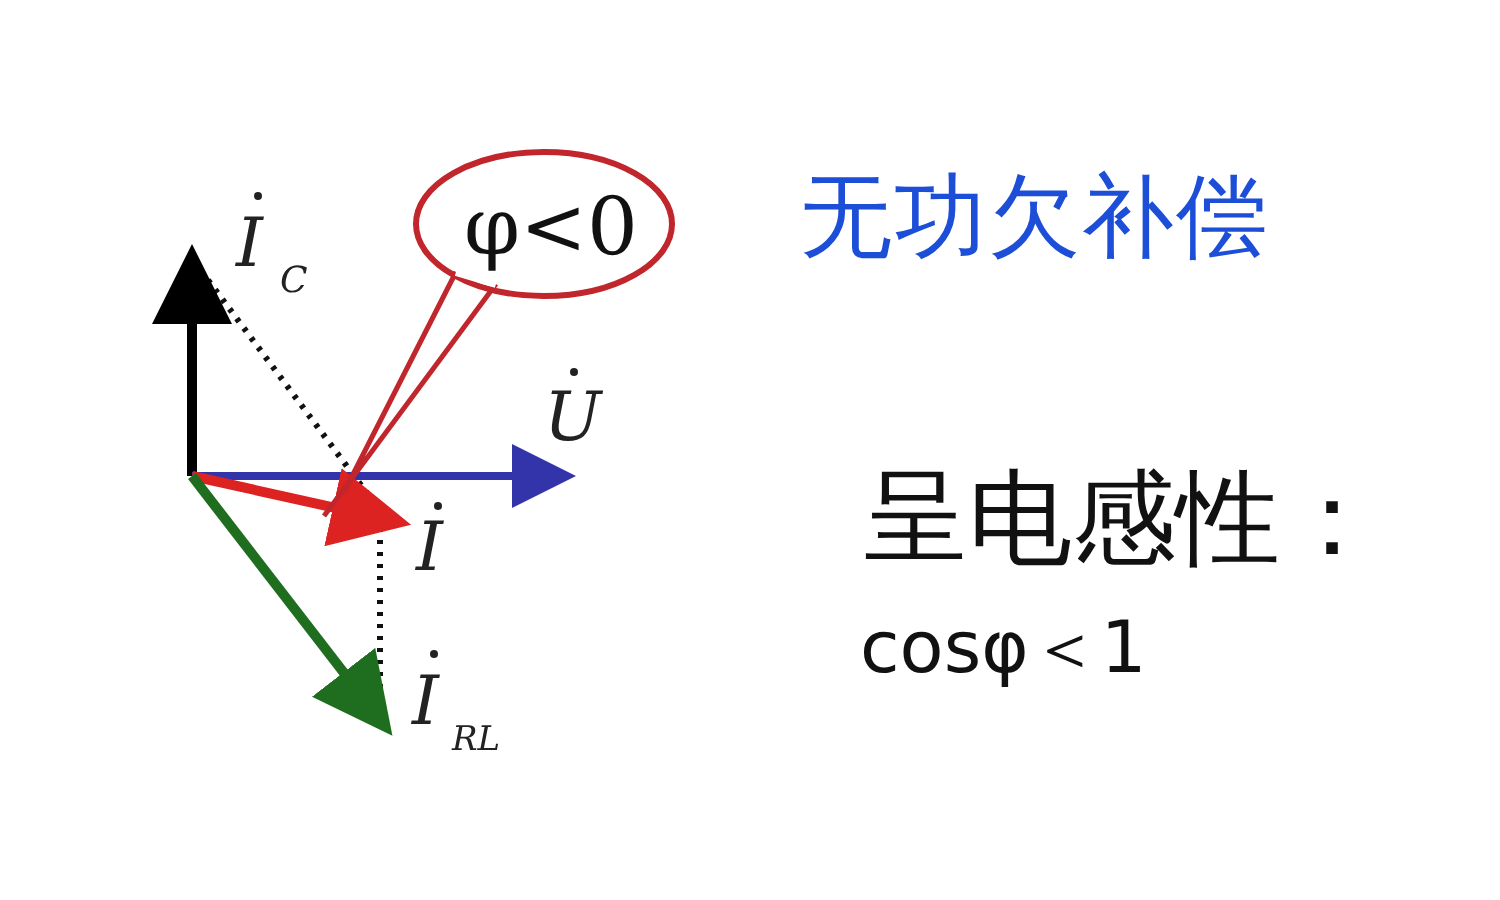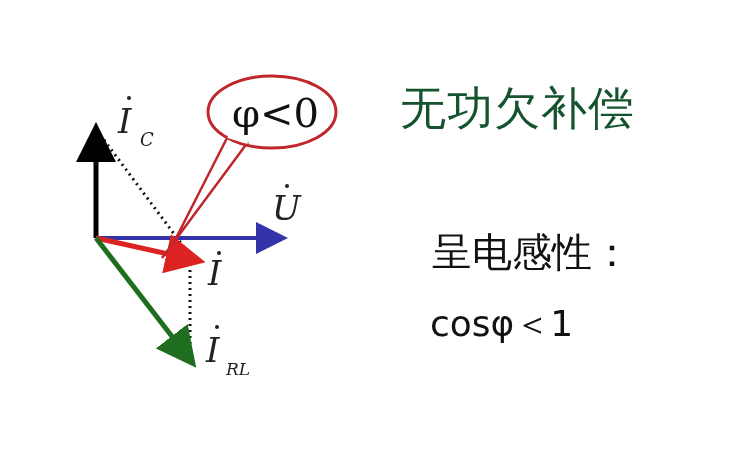--- a/index.html
+++ b/index.html
@@ -1,19 +1,19 @@
 <!DOCTYPE html>
 <html><head>
 <meta charset="utf-8">
 <style>
   html, body { margin: 0; padding: 0; background: #ffffff; }
   body { width: 750px; height: 450px; position: relative; overflow: hidden; font-family: "DejaVu Sans", sans-serif; }
   .diagram { position: absolute; left: 0; top: 0; width: 750px; height: 450px; }
-  .title { position: absolute; left: 400px; top: 78px; font-size: 46px; color: #14532d; letter-spacing: 1px; font-family: "DejaVu Sans", sans-serif; }
-  .line1 { position: absolute; left: 432px; top: 225px; font-size: 40px; color: #111; font-family: Liberation Serif, serif; }
+  .title { position: absolute; left: 400px; top: 78px; font-size: 46px; color: #1d4ed8; letter-spacing: 1px; font-family: "DejaVu Sans", sans-serif; }
+  .line1 { position: absolute; left: 432px; top: 225px; font-size: 52px; color: #111; font-family: Liberation Serif, serif; }
   .line2 { position: absolute; left: 430px; top: 300px; font-size: 36px; color: #111; font-family: "DejaVu Sans", sans-serif; }
   .lbl { font-family: "DejaVu Serif", "Liberation Serif", serif; font-style: italic; fill: #222; }
 </style>
 </head>
 <body>
 
 <svg class="diagram" viewBox="0 0 750 450" xmlns="http://www.w3.org/2000/svg">
   <defs>
     <marker id="mBlack" markerWidth="8" markerHeight="8" refX="4" refY="4" orient="auto">
         <path d="M0,0 L8,4 L0,8 z" fill="#000"></path>

